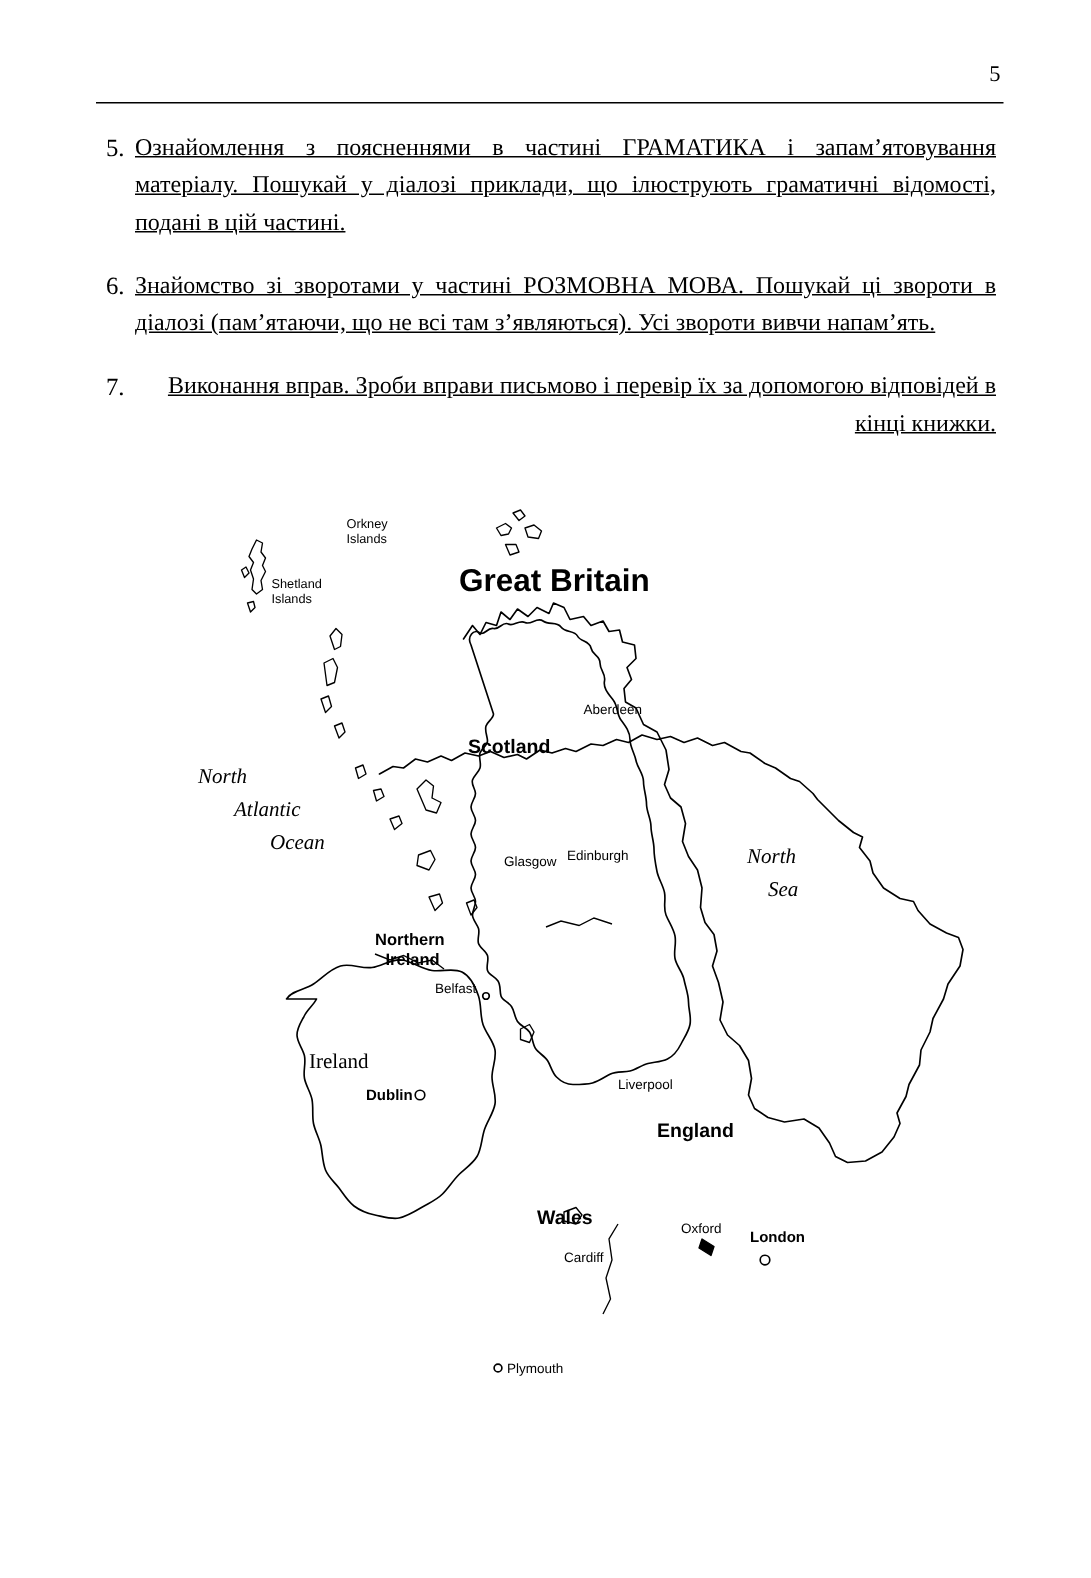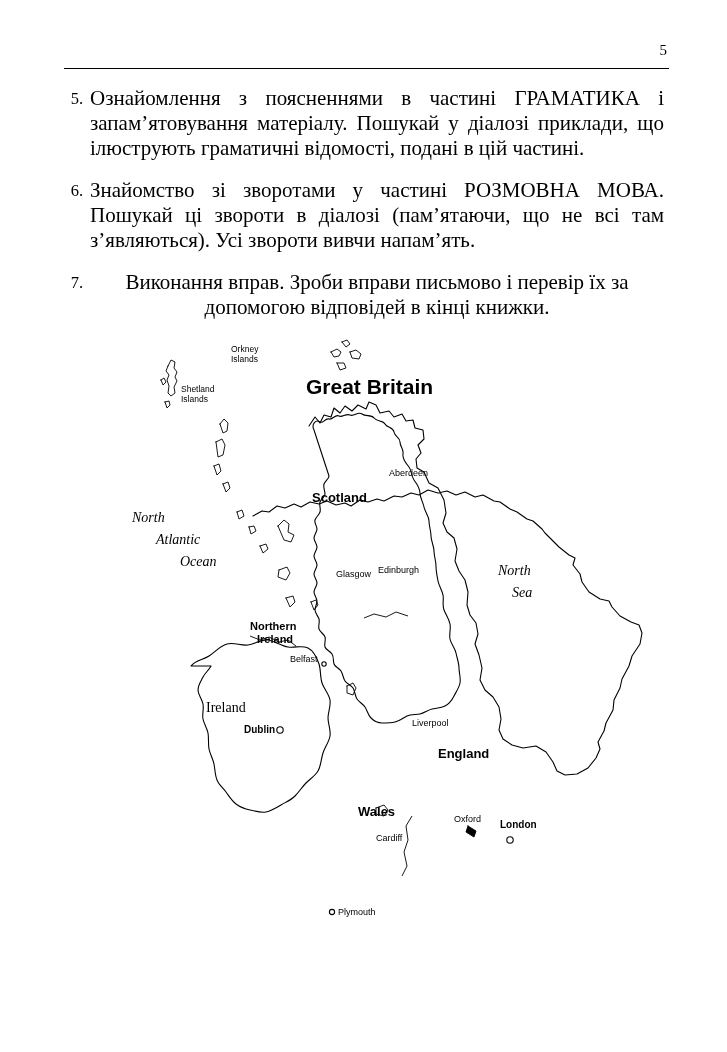--- a/index.html
+++ b/index.html
@@ -50,27 +50,28 @@
     width: 26px;
     flex: 0 0 26px;
     text-align: right;
     font-size: 16.5px;
     line-height: 25px;
     padding-right: 7px;
     box-sizing: border-box;
   }
   .list-text {
     flex: 1;
-    font-size: 21px;
+    font-size: 16px;
     line-height: 25px;
     text-align: justify;
     text-justify: inter-word;
     hyphens: none;
-  }
-  .list-text.no-justify { text-align: center; }
+    text-decoration: underline;
+  }
+  .list-text.no-justify { text-align: right; }
 
   
   .figure {
     position: absolute;
     top: 330px;
     left: 64px;
     width: 600px;
     height: 640px;
   }
   .figure svg {

